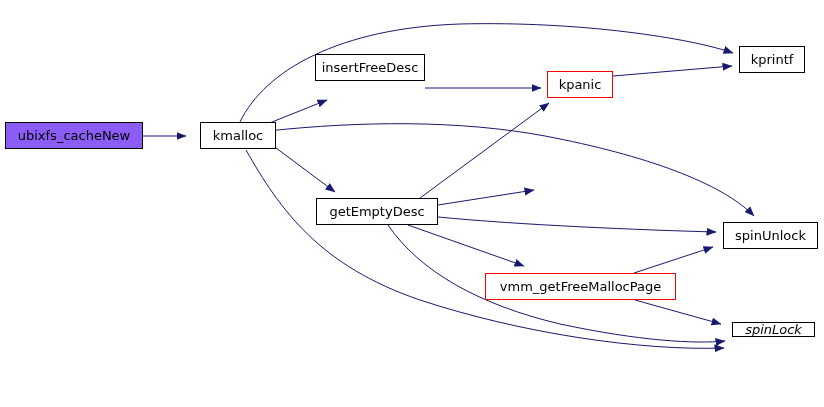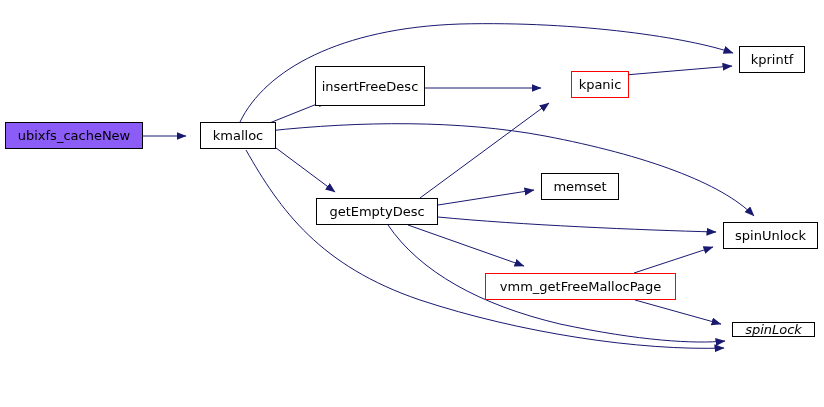--- a/index.html
+++ b/index.html
@@ -56,39 +56,36 @@
   </svg>
 
   <div class="node root" style="left:5px;top:122px;width:138px;height:27px;">
     <span>ubixfs_cacheNew</span>
   </div>
 
   <div class="node" style="left:200px;top:122px;width:76px;height:27px;">
     <span>kmalloc</span>
   </div>
 
-  <div class="node" style="left:315px;top:66px;width:110px;height:40px;">
+  <div class="node" style="left:315px;top:54px;width:110px;height:27px;">
     <span>insertFreeDesc</span>
   </div>
 
-  <div class="node highlight" style="left:547px;top:71px;width:58px;height:27px;margin-left:24px;">
+  <div class="node highlight" style="left:547px;top:71px;width:66px;height:27px;">
     <span>kpanic</span>
   </div>
 
   <div class="node" style="left:739px;top:46px;width:66px;height:27px;">
     <span>kprintf</span>
   </div>
 
   <div class="node" style="left:316px;top:198px;width:122px;height:27px;">
     <span>getEmptyDesc</span>
   </div>
 
-  <div class="node" style="left:541px;top:173px;width:78px;height:27px;">
-    <span>memset</span>
-  </div>
 
   <div class="node highlight" style="left:485px;top:273px;width:191px;height:27px;">
     <span>vmm_getFreeMallocPage</span>
   </div>
 
   <div class="node" style="left:723px;top:222px;width:95px;height:27px;">
     <span>spinUnlock</span>
   </div>
 
   <div class="node" style="left:732px;top:322px;width:83px;height:15px;font-style:italic;">

